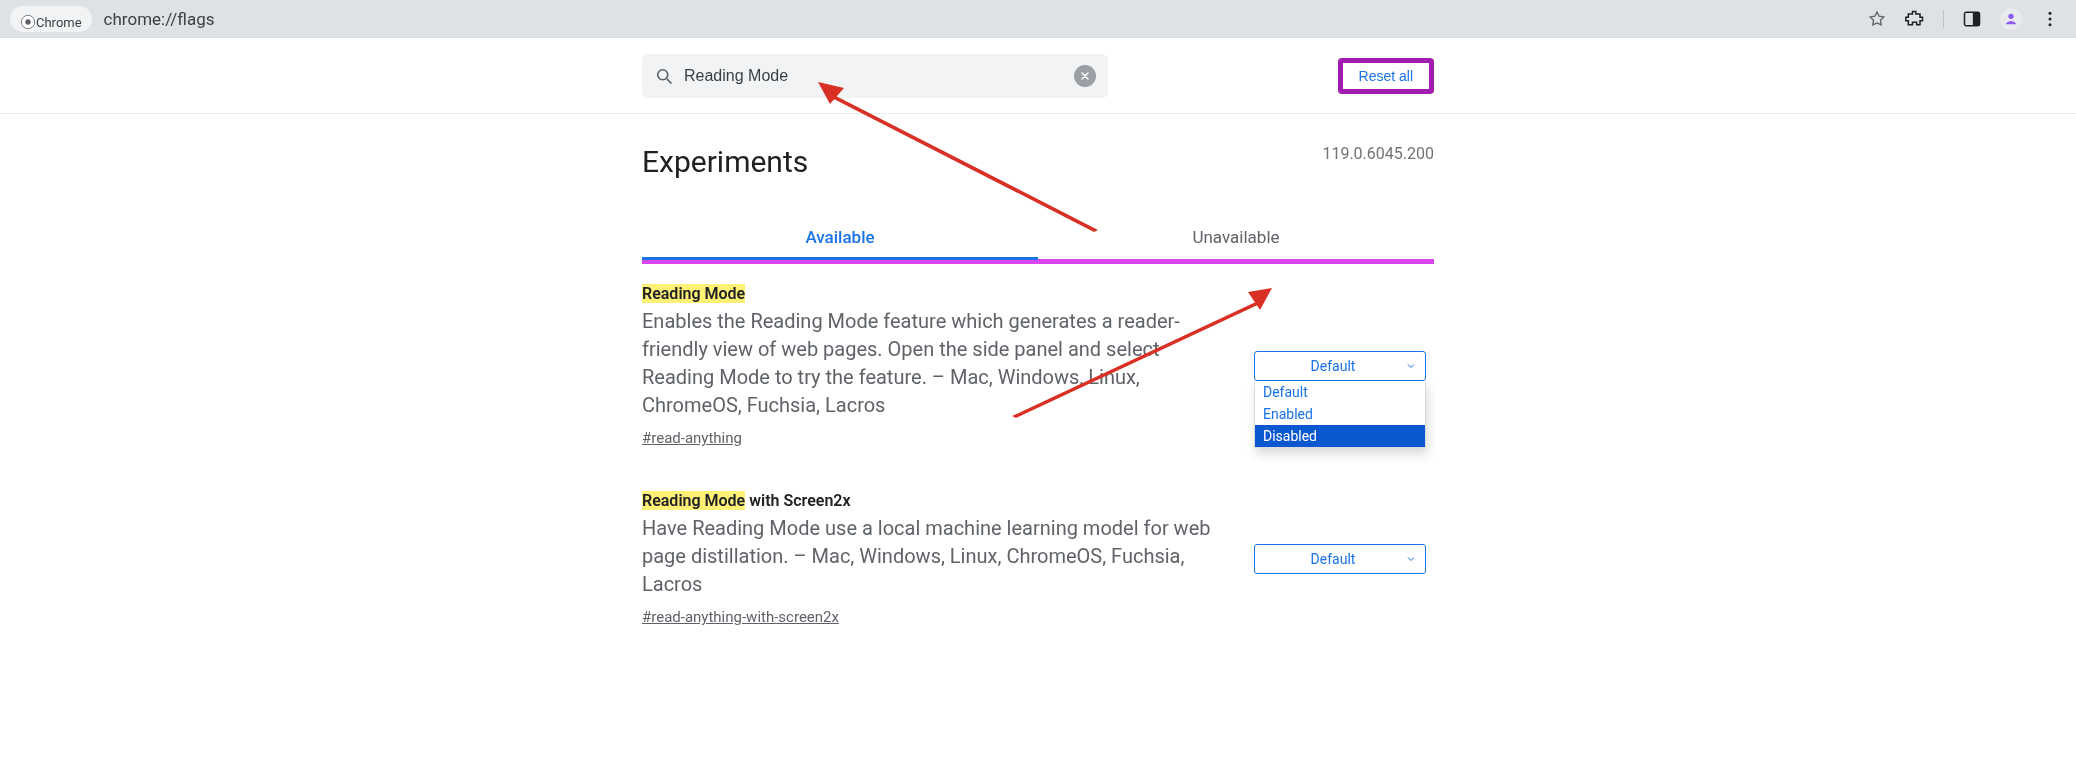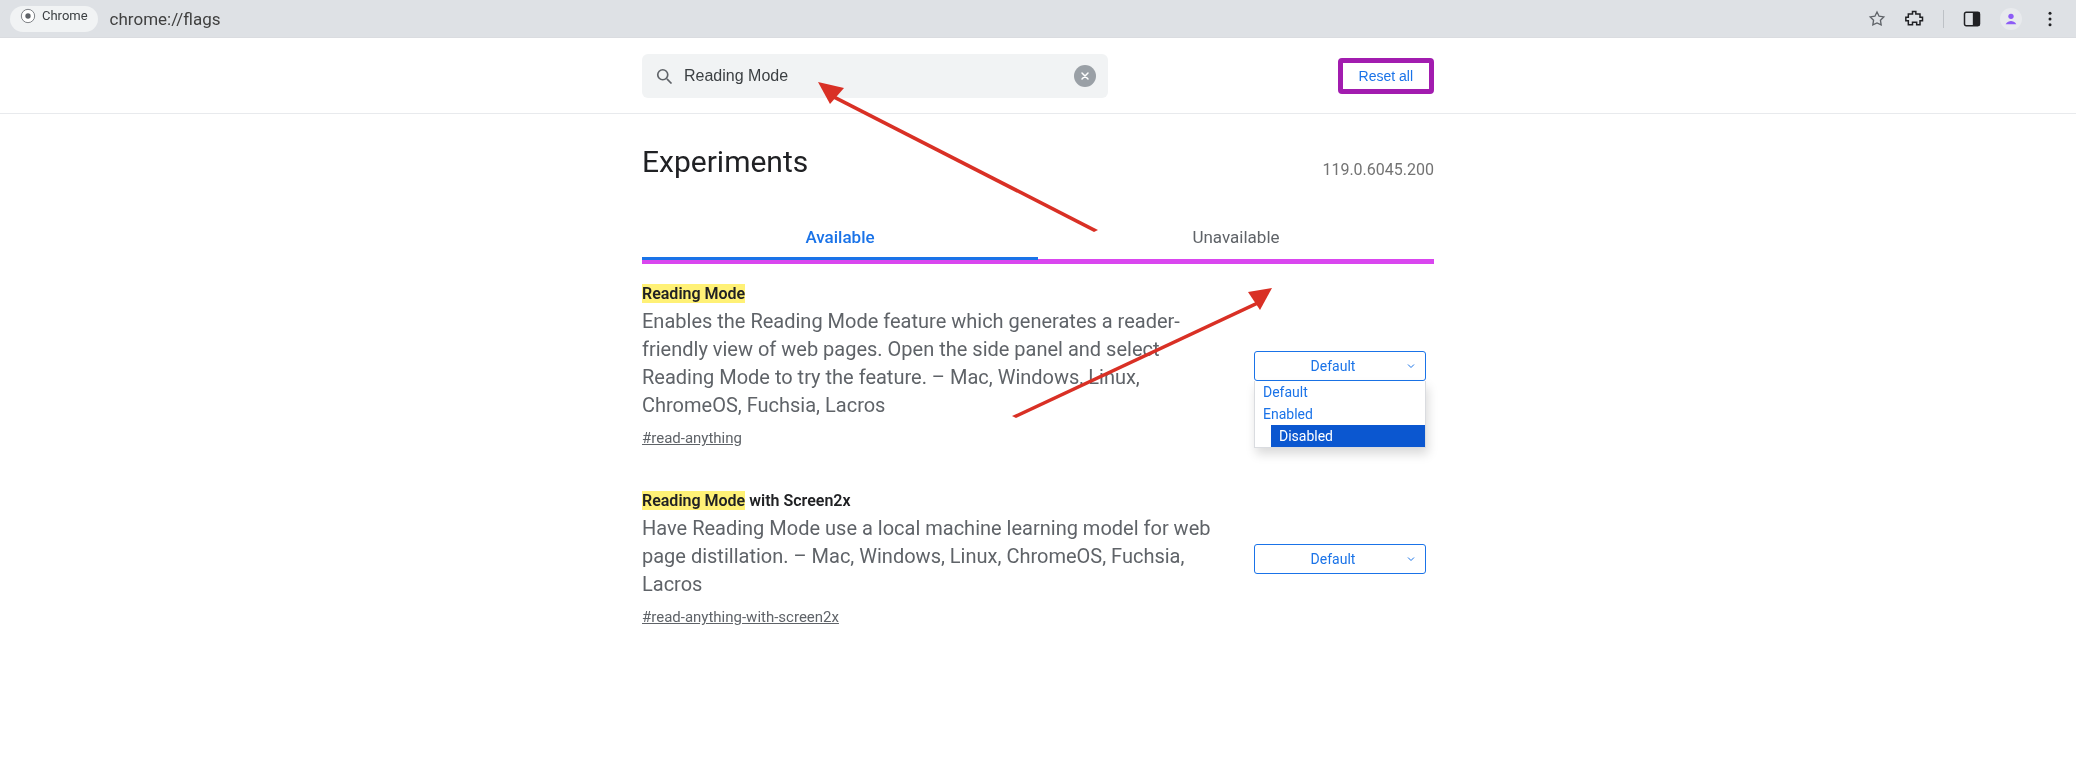--- a/index.html
+++ b/index.html
@@ -7,21 +7,21 @@
 
     
     .omnibar {
       height: 38px;
       display:flex; align-items:center; gap:8px;
       background:#dee1e5; 
       padding: 0 10px;
       border-bottom:1px solid #dadce0;
     }
     .chrome-chip {
-      display:flex; align-items:flex-start; gap:6px;
+      display:flex; align-items:flex-end; 
       background:#f1f3f4;
       border-radius: 16px;
       height:26px;
       padding: 2px 10px;
       font-size:13px;
       color:#3c4043;
     }
     .chrome-chip svg { width:16px; height:16px; }
     .url-text { font-size:17px; color:#404040; padding-left: 4px; }
     .omnibar-spacer { flex: 1 1 auto; }
@@ -69,21 +69,21 @@
       height:36px; padding:0 16px; border-radius:4px; font-size:14px; cursor:pointer;
     }
 
     
     .content {
       width: 792px;
       margin: 0 auto;
       padding: 24px 0 40px;
       position: relative;
     }
-    .exp-row { display:flex; align-items:flex-end; justify-content:space-between; margin: 6px 0 12px; }
+    .exp-row { display:flex; justify-content:space-between; margin: 6px 0 12px; }
     .exp-title { font-size:30px; font-weight:400; color:#202124; }
     .version   { font-size:16px; color:#737373; }
 
     
     .tabs {
       display:flex; margin-top: 38px;
       border-bottom:5px solid #d946ef;
     }
     .tab {
       flex:1; text-align:center; padding: 10px 0 12px;
@@ -117,21 +117,21 @@
     
     .dropdown {
       position:absolute; left:0; top:30px; width:172px;
       background:#fff; border:1px solid #dadce0; border-top:none;
       box-shadow: 2px 6px 10px rgba(0,0,0,.15);
       z-index: 5;
     }
     .dropdown-item {
       padding:3px 8px; font-size:14px; color:#1a73e8; cursor:pointer; text-align:left;
     }
-    .dropdown-item.selected { background:#0b57d0; color:#fff;margin-left:16px; }
+    .dropdown-item.selected { background:#0b57d0; color:#fff; }
 
     
     .arrow-svg { position:absolute; pointer-events:none; }
     .arrow1 { left: 176px; top: -32px; width: 280px; height: 150px; }
     .arrow2 { left: 370px; top: 174px; width: 260px; height: 130px; }
     .arrow path, .arrow polygon { fill:#d93025; }
   </style>
 </head>
 <body>
 

